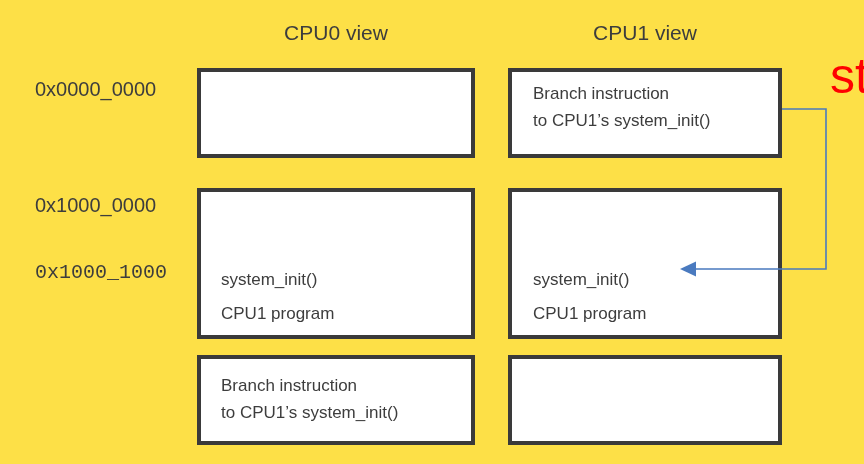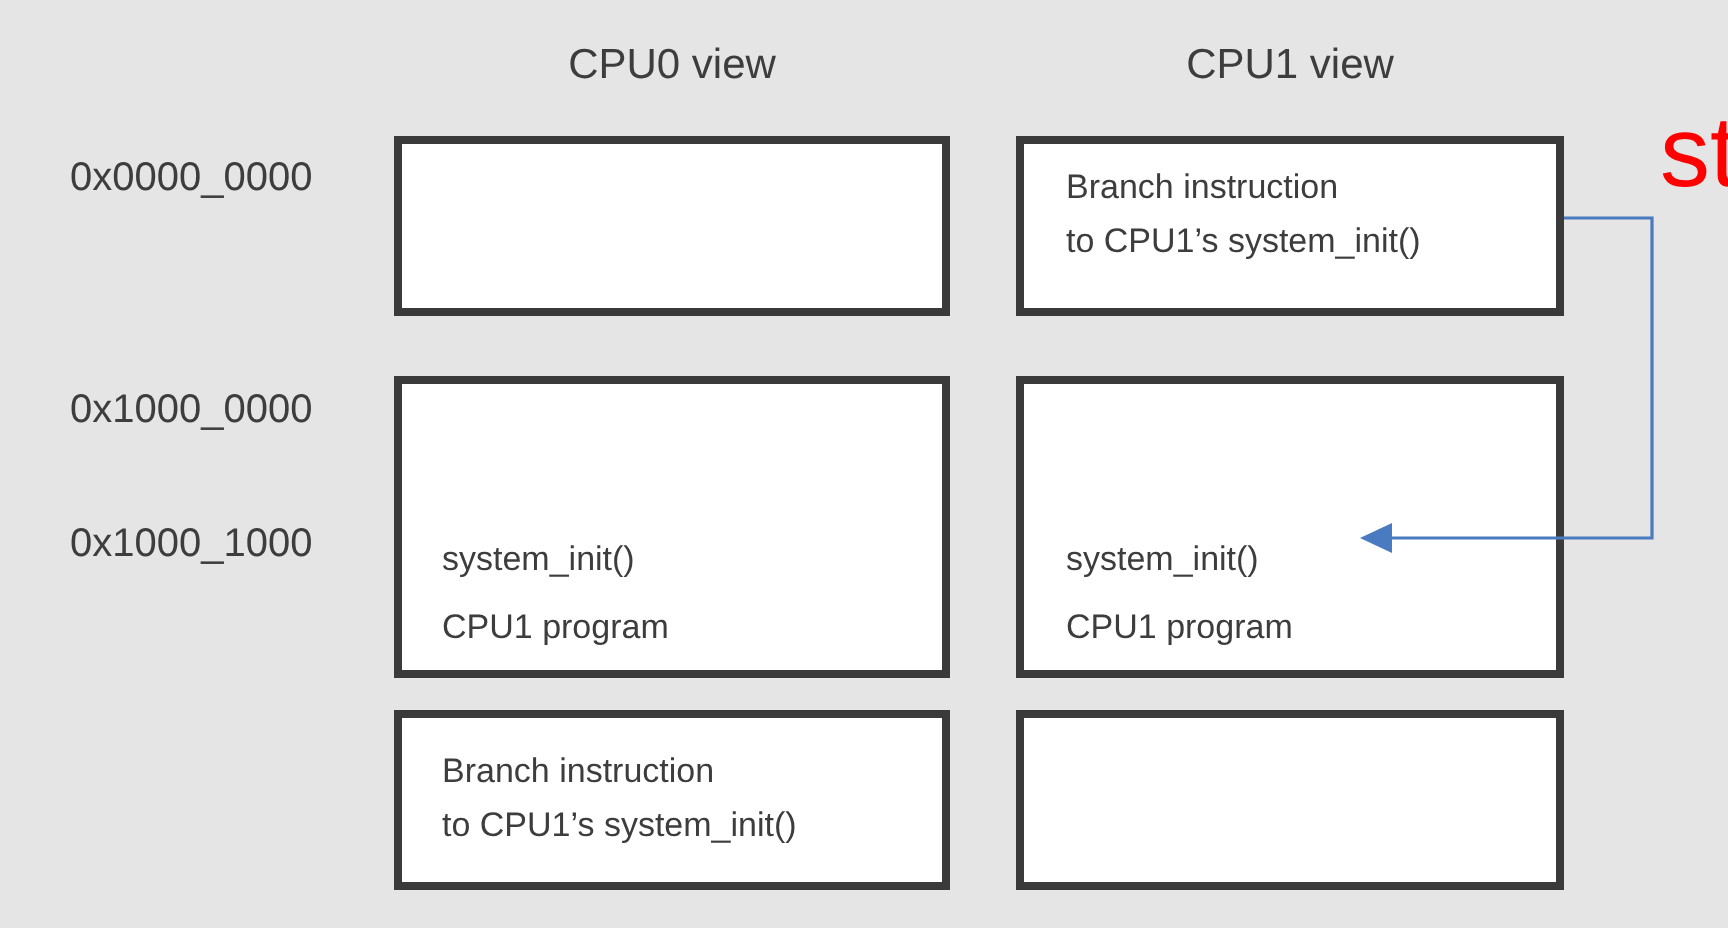--- a/index.html
+++ b/index.html
@@ -9,21 +9,21 @@
     --arrow: #4a7abf;
   }
   * { margin: 0; padding: 0; box-sizing: border-box; }
   html, body { background: #ffffff; }
   body { font-family: "Liberation Sans", sans-serif; }
 
   .canvas {
     position: relative;
     width: 864px;
     height: 464px;
-    background: #e5e5e5;
+    background: #fde047;
     overflow: hidden;
   }
 
   .col-title {
     position: absolute;
     top: 20px;
     text-align: center;
     font-size: 21px;
     line-height: 25px;
     color: var(--text);
@@ -35,21 +35,21 @@
   .addr {
     position: absolute;
     left: 35px;
     font-size: 20px;
     line-height: 25px;
     color: var(--text);
     white-space: nowrap;
   }
   .addr.a0 { top: 77px; }
   .addr.a1 { top: 193px; }
-  .addr.a2 { top: 260px; }
+  .addr.a2 { top: 260px; font-family: Liberation Mono, monospace; }
   .addr.a3 { top: 372px; }
 
   .membox {
     position: absolute;
     border: 4px solid var(--box-border);
     background: #ffffff;
   }
   .c0 { left: 197px; width: 278px; }
   .c1 { left: 508px; width: 274px; }
   .r1 { top: 68px;  height: 90px; }

